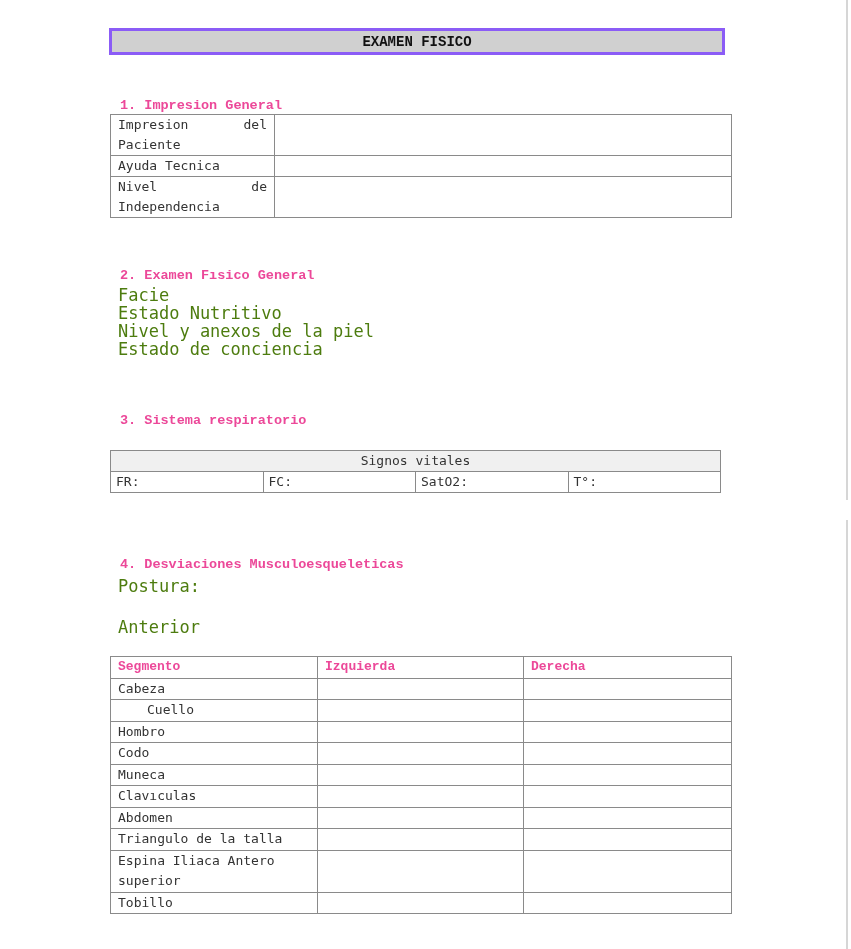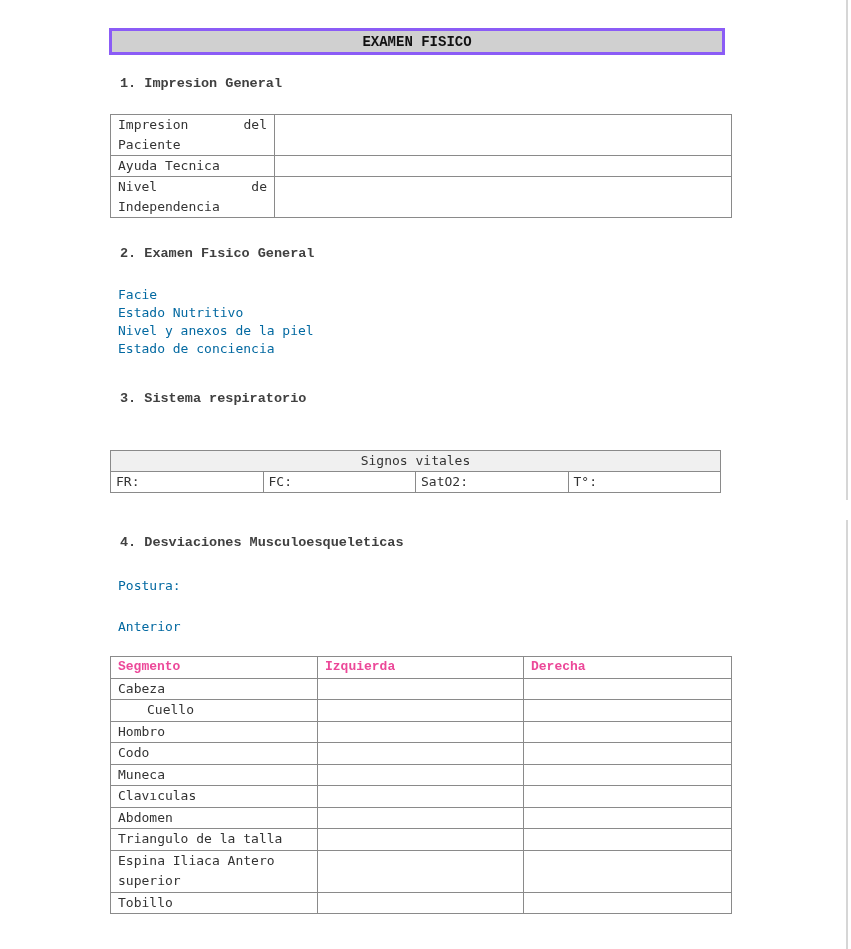--- a/index.html
+++ b/index.html
@@ -18,26 +18,27 @@
     .title-bar {
       position: absolute; left: 109px; top: 28px; width: 610px; height: 21px;
       background: #d0d0d0; border: 3px solid #8b5cf6;
       display: flex; align-items: center; justify-content: center;
       font-family: "Liberation Mono", "DejaVu Sans Mono", monospace;
       font-weight: bold; font-size: 14px; color: #111;
     }
     .heading {
       position: absolute; left: 120px;
       font-family: "Liberation Mono", "DejaVu Sans Mono", monospace;
-      font-weight: bold; font-size: 13.5px; color: #404040;
+      font-weight: bold; font-size: 13.5px; color: #ec4899;
       white-space: pre;
+      margin-top: 22px;
     }
     .text {
-      position: absolute; left: 118px; font-size: 13px; line-height: 18px;
-      color: #0369a1; white-space: pre;
+      position: absolute; left: 118px; font-size: 17px; line-height: 18px;
+      color: #4d7c0f; white-space: pre;
     }
     table { border-collapse: collapse; position: absolute; table-layout: fixed; }
     td {
       border: 1px solid #8a8a8a; padding: 0 7px; font-size: 13px;
       color: #333; vertical-align: top; line-height: 20px;
     }
     #t1 { left: 110px; top: 114px; width: 622px; }
     #t1 td.lbl { width: 149px; text-align: justify; text-align-last: left; line-height: 20px; }
     #t1 td.lbl .jl { display: flex; justify-content: space-between; gap: 9px; }
     #t1 td { line-height: 20px; }

